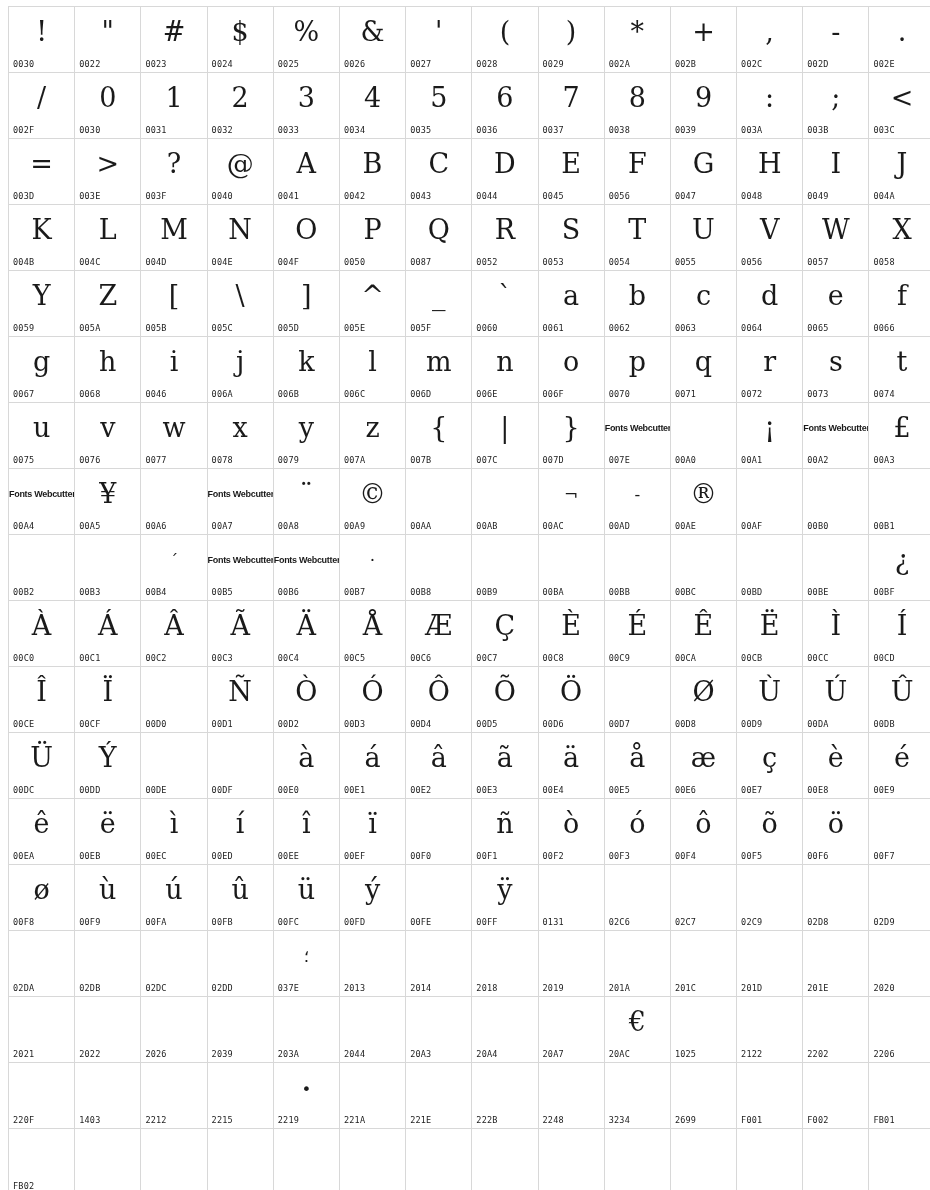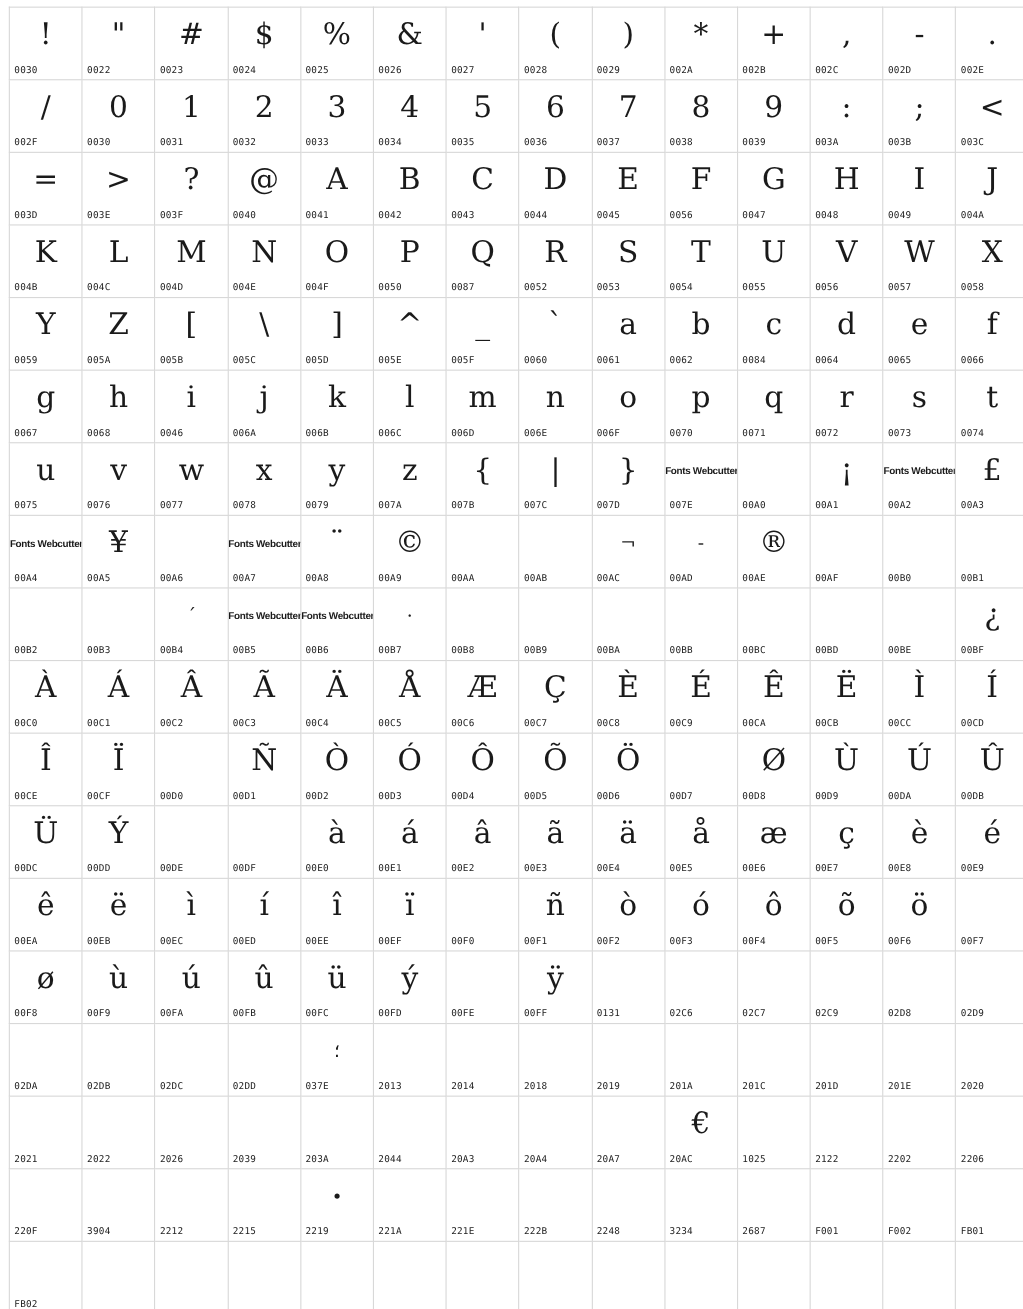--- a/index.html
+++ b/index.html
@@ -346,21 +346,21 @@
           <td>
             <div class="glyph">a</div>
             <div class="code">0061</div>
           </td>
           <td>
             <div class="glyph">b</div>
             <div class="code">0062</div>
           </td>
           <td>
             <div class="glyph">c</div>
-            <div class="code">0084</div>
+            <div class="code">0063</div>
           </td>
           <td>
             <div class="glyph">d</div>
             <div class="code">0064</div>
           </td>
           <td>
             <div class="glyph">e</div>
             <div class="code">0065</div>
           </td>
           <td>
@@ -1006,21 +1006,21 @@
             <div class="code">2206</div>
           </td>
         </tr>
         <tr>
           <td class="empty-cell">
             <div class="glyph"></div>
             <div class="code">220F</div>
           </td>
           <td class="empty-cell">
             <div class="glyph"></div>
-            <div class="code">3904</div>
+            <div class="code">1403</div>
           </td>
           <td class="empty-cell">
             <div class="glyph"></div>
             <div class="code">2212</div>
           </td>
           <td class="empty-cell">
             <div class="glyph"></div>
             <div class="code">2215</div>
           </td>
           <td>
@@ -1042,21 +1042,21 @@
           <td class="empty-cell">
             <div class="glyph"></div>
             <div class="code">2248</div>
           </td>
           <td class="empty-cell">
             <div class="glyph"></div>
             <div class="code">3234</div>
           </td>
           <td class="empty-cell">
             <div class="glyph"></div>
-            <div class="code">2687</div>
+            <div class="code">2699</div>
           </td>
           <td class="empty-cell">
             <div class="glyph"></div>
             <div class="code">F001</div>
           </td>
           <td class="empty-cell">
             <div class="glyph"></div>
             <div class="code">F002</div>
           </td>
           <td class="empty-cell">

